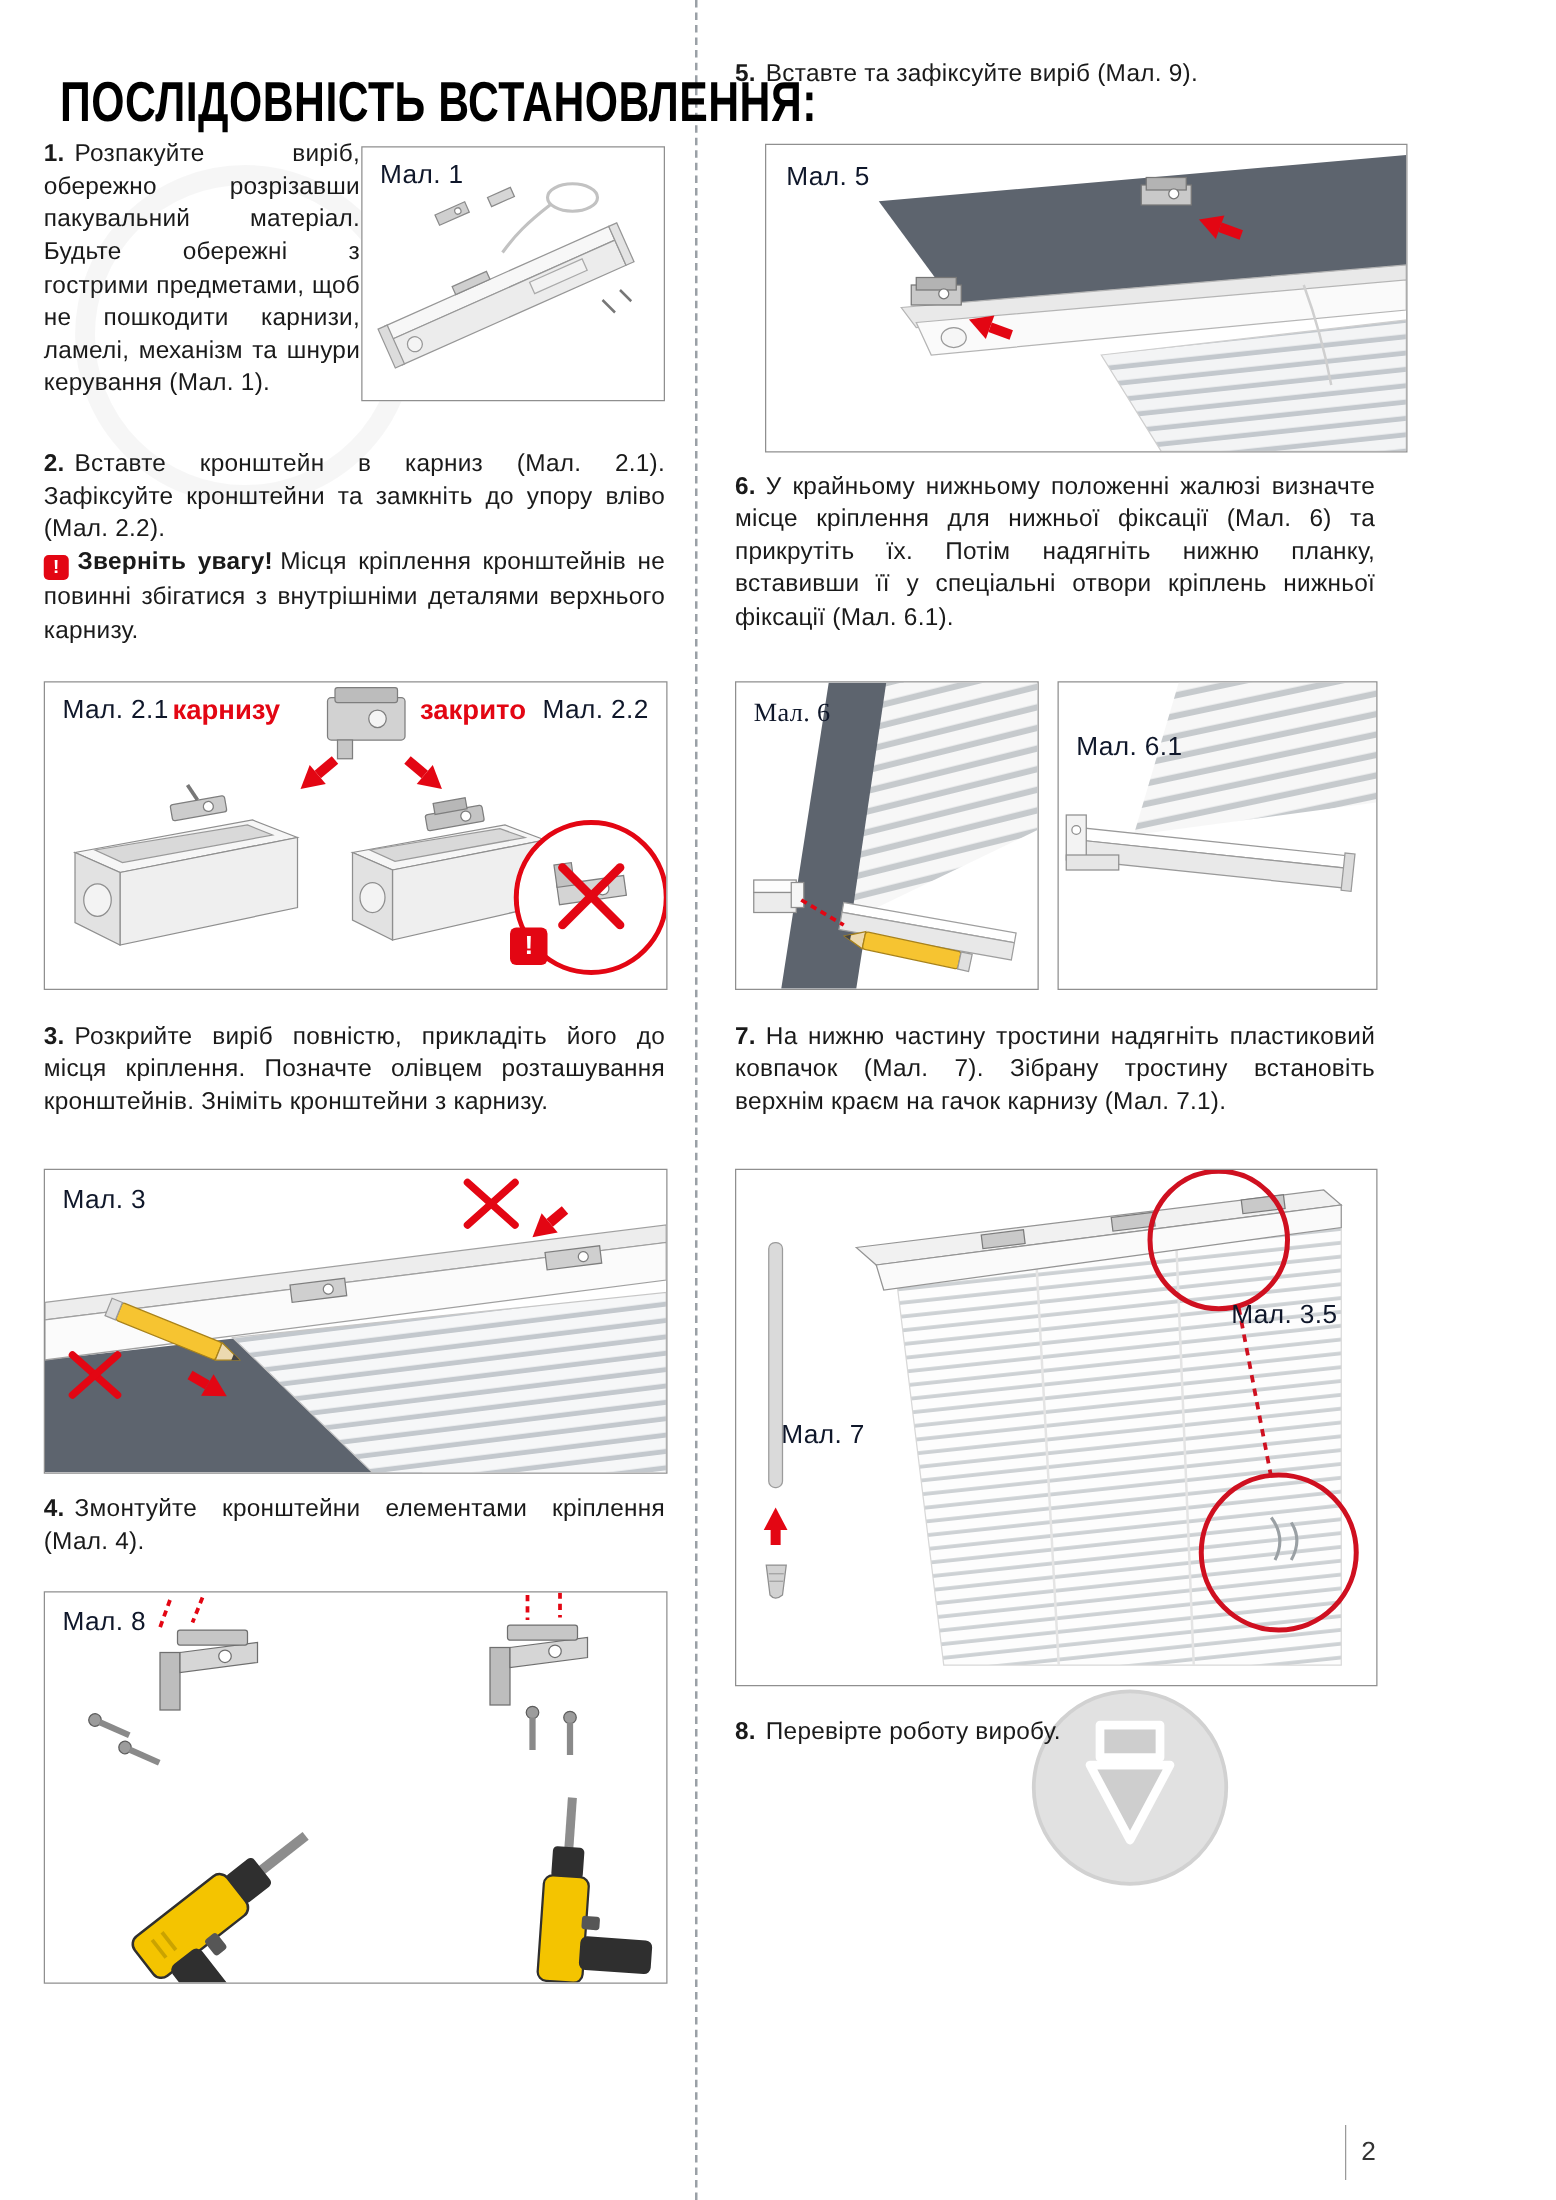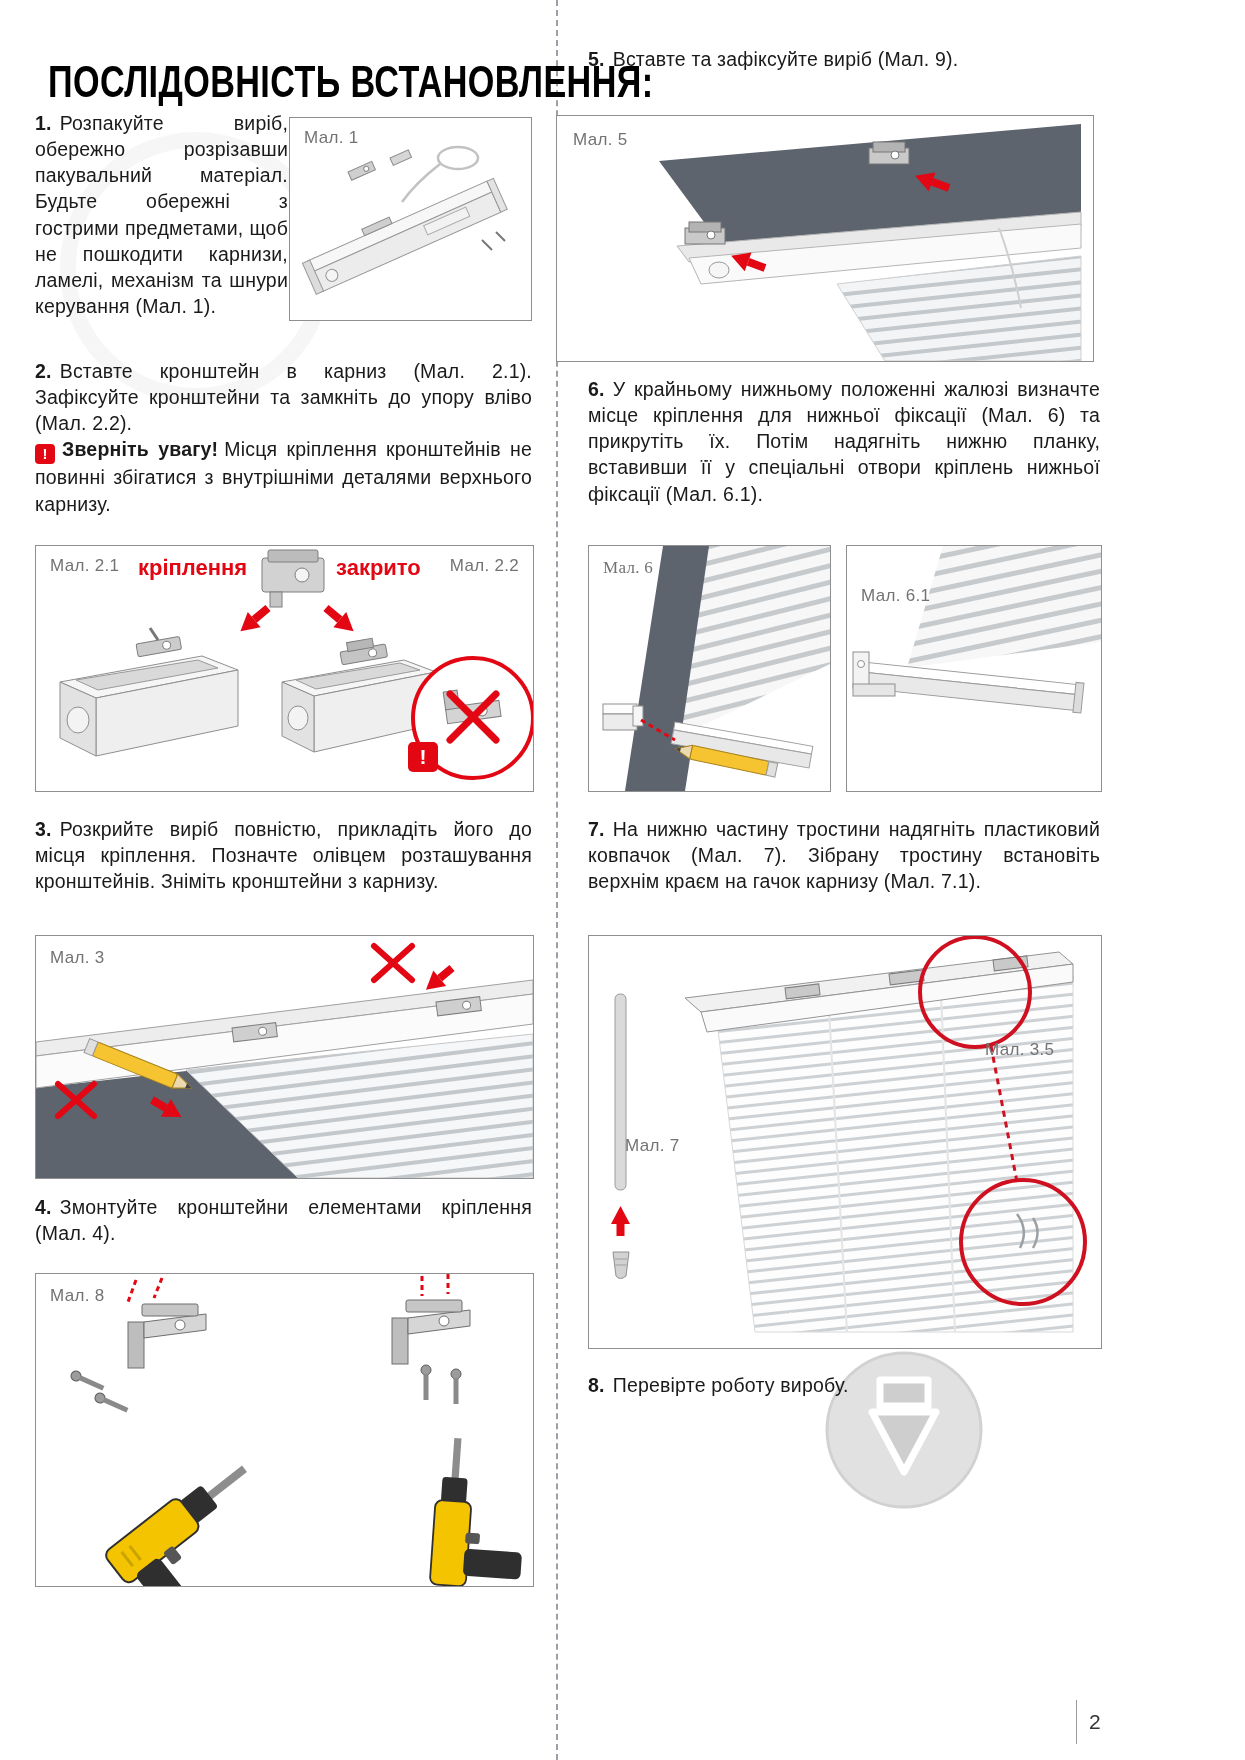--- a/index.html
+++ b/index.html
@@ -20,21 +20,21 @@
     text-align:justify;color:#1a1a1a;}
   .step p{margin:0;}
   .num{font-weight:bold;margin-right:8px;}
   .warning{margin-top:2px;}
   .warn-icon{display:inline-block;width:20px;height:20px;background:#e30613;color:#fff;
     border-radius:4px;text-align:center;line-height:20px;font-weight:bold;font-size:15px;
     margin-right:7px;vertical-align:-3px;}
   .warn-title{font-weight:bold;margin-right:6px;}
   .fig{position:absolute;border:1.6px solid #8f8f8f;background:#fff;overflow:hidden;}
   .fig svg{position:absolute;left:0;top:0;width:100%;height:100%;}
-  .flabel{position:absolute;font-size:17px;color:#737373;letter-spacing:0.3px;z-index:5;}
+  .flabel{position:absolute;font-size:21px;color:#0f172a;letter-spacing:0.3px;z-index:5;}
   .red-label{position:absolute;font-size:22px;font-weight:bold;color:#e30613;z-index:5;}
   .exclaim{position:absolute;width:30px;height:30px;background:#e30613;border-radius:5px;
     color:#fff;font-weight:bold;font-size:21px;text-align:center;line-height:30px;z-index:6;}
   .faint-ring{position:absolute;left:60px;top:132px;width:240px;height:240px;border-radius:50%;
     border:16px solid rgba(0,0,0,0.035);z-index:0;}
   .watermark{position:absolute;left:824px;top:1350px;width:160px;height:160px;opacity:0.8;z-index:1;}
   .pagenum{position:absolute;left:1076px;top:1700px;height:44px;display:flex;align-items:center;
     border-left:1.6px solid #9a9a9a;padding-left:12px;font-size:21px;color:#333;}
   .z2{z-index:2;}
 </style>
@@ -84,21 +84,21 @@
 
   <div class="step z2" style="left:35px;top:358px;width:497px;">
     <p><span class="num">2.</span><span>Вставте кронштейн в карниз (Мал. 2.1). Зафіксуйте кронштейни та замкніть до упору вліво (Мал. 2.2).</span></p>
     <p class="warning">
       <span class="warn-icon">!</span><span class="warn-title">Зверніть увагу!</span><span>Місця кріплення кронштейнів не повинні збігатися з внутрішніми деталями верхнього карнизу.</span>
     </p>
   </div>
 
   <div class="fig" style="left:35px;top:545px;width:497px;height:245px;">
     <span class="flabel" style="left:14px;top:10px;">Мал. 2.1</span>
-    <span class="red-label" style="left:102px;top:9px;">кріплення</span>
+    <span class="red-label" style="left:102px;top:9px;">карнизу</span>
     <span class="red-label" style="left:300px;top:9px;">закрито</span>
     <span class="flabel" style="right:14px;top:10px;margin-left:24px;">Мал. 2.2</span>
     <div class="exclaim" style="left:372px;top:196px;">!</div>
     <svg viewBox="0 0 497 245">
 
       <g transform="translate(226,4)">
         <rect x="0" y="8" width="62" height="34" rx="3" fill="#d2d2d2" stroke="#7e7e7e"></rect>
         <rect x="6" y="0" width="50" height="12" rx="2" fill="#bcbcbc" stroke="#7e7e7e"></rect>
         <circle cx="40" cy="25" r="7" fill="#f4f4f4" stroke="#7e7e7e"></circle>
         <rect x="8" y="42" width="12" height="15" fill="#c6c6c6" stroke="#7e7e7e"></rect>
@@ -266,21 +266,21 @@
         <rect x="6" y="16" width="30" height="64" rx="6" fill="#2f2f2f"></rect>
         <rect x="42" y="16" width="12" height="16" rx="3" fill="#565656"></rect>
       </g>
     </svg>
   </div>
 
   <div class="step z2" style="left:588px;top:46px;width:512px;">
     <p><span class="num">5.</span><span>Вставте та зафіксуйте виріб (Мал. 9).</span></p>
   </div>
 
-  <div class="fig" style="left:556px;top:115px;width:512px;height:245px;padding-left:24px;">
+  <div class="fig" style="left:612px;top:115px;width:512px;height:245px;">
     <span class="flabel" style="left:16px;top:14px;">Мал. 5</span>
     <svg viewBox="0 0 512 245">
       <defs>
         <pattern id="sl5" width="12" height="13" patternUnits="userSpaceOnUse" patternTransform="rotate(-6)">
           <rect width="12" height="13" fill="#f3f4f5"></rect>
             <rect y="9" width="12" height="4" fill="#c3c8cd"></rect>
         </pattern>
       </defs>
       <polygon points="90,45 512,8 512,112 160,140" fill="#5d646e"></polygon>
       <polygon points="108,130 512,96 512,110 120,146" fill="#e9e9e9" stroke="#b5b5b5"></polygon>

